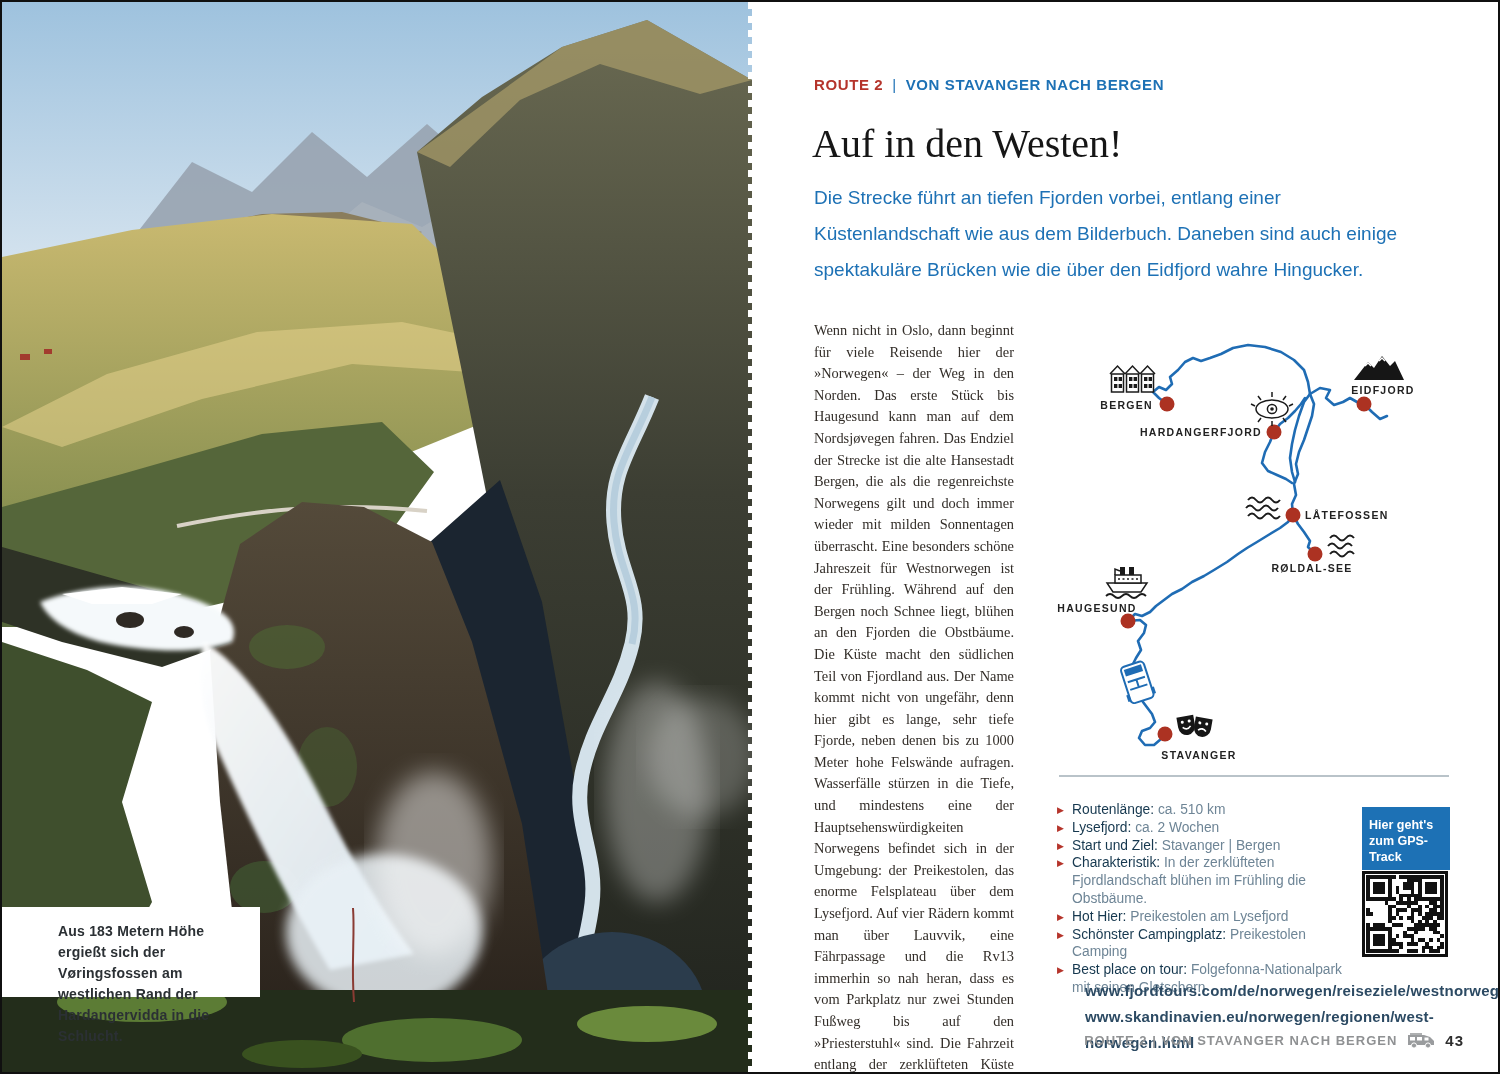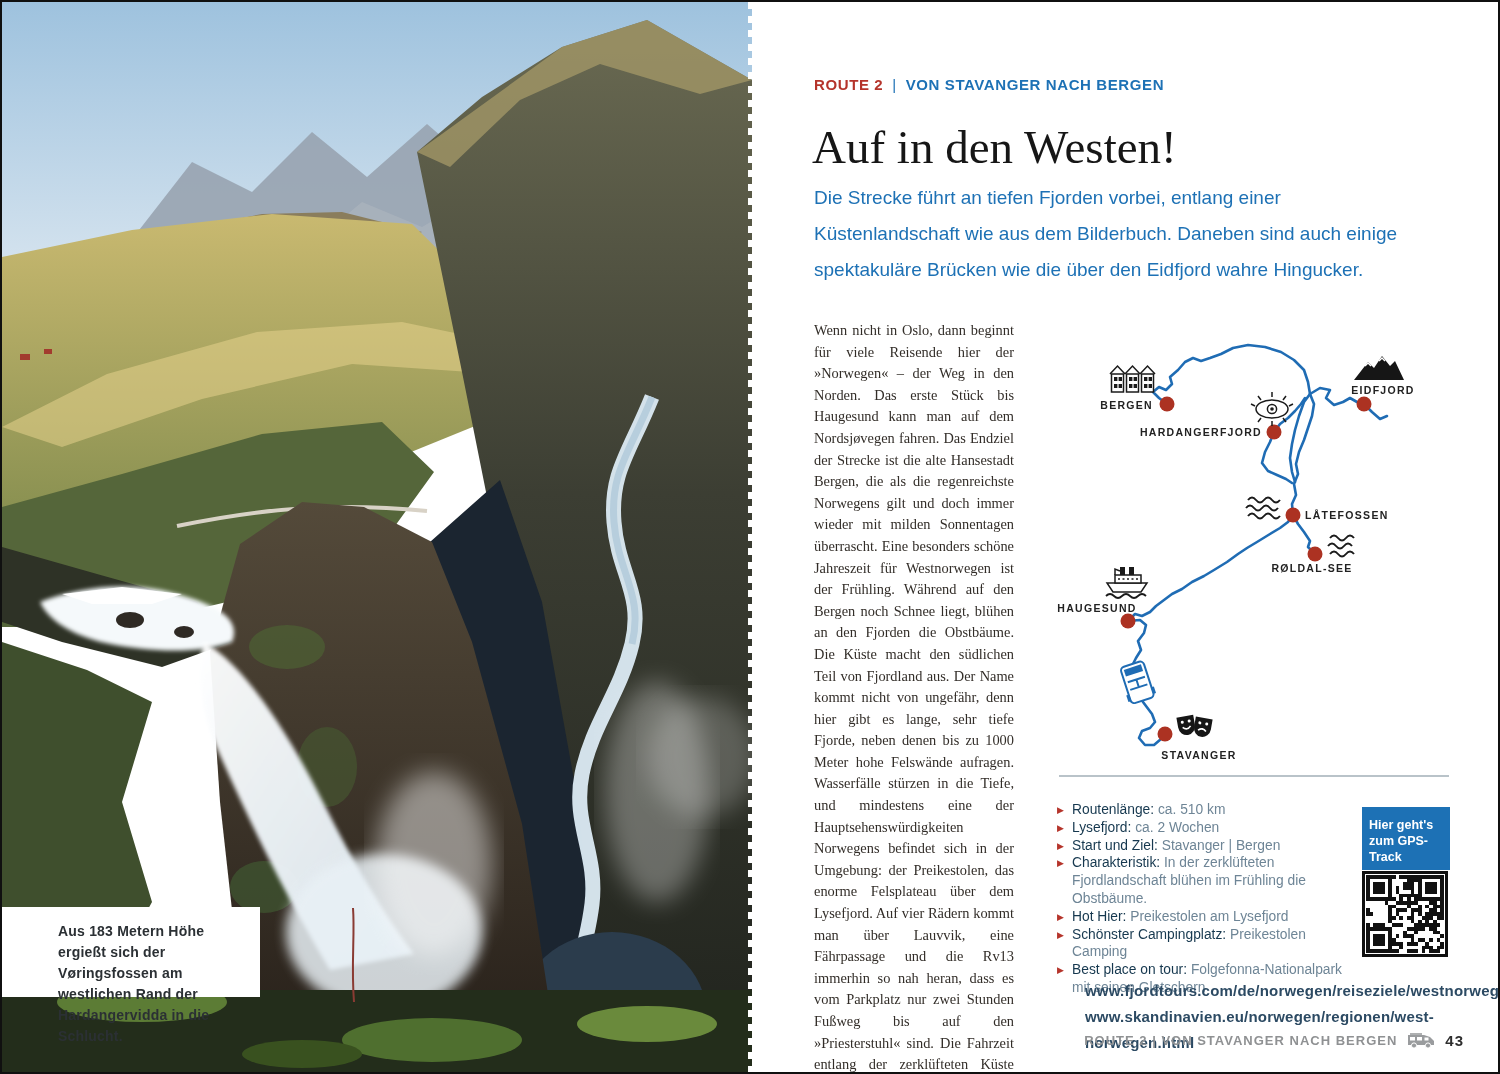--- a/index.html
+++ b/index.html
@@ -13,21 +13,21 @@
       background:repeating-linear-gradient(180deg,#ffffff 0 7px,rgba(255,255,255,0) 7px 14px);}
   .caption{position:absolute;left:0;top:905px;width:258px;height:90px;background:#ffffff;
       box-sizing:border-box;padding:14px 12px 0 56px;}
   .caption p{margin:0;font-size:14px;line-height:21px;font-weight:bold;color:#2b3034;letter-spacing:.2px;}
   
   .kicker{position:absolute;left:812px;top:74px;font-size:15px;font-weight:bold;letter-spacing:.6px;}
   .kicker .route{color:#b5342b;}
   .kicker .sep{color:#1d71b5;font-weight:normal;padding:0 9px;}
   .kicker .ktitle{color:#1d71b5;}
   .headline{position:absolute;left:810px;top:118px;margin:0;
-      font-family:"Liberation Serif",serif;font-weight:normal;font-size:47px;color:#161616;}
+      font-family:"Liberation Serif",serif;font-weight:normal;font-size:40px;color:#161616;}
   .intro{position:absolute;left:812px;top:178px;width:592px;margin:0;
       font-size:19px;line-height:36px;color:#1d71b5;}
   .bodycol{position:absolute;left:812px;top:318px;width:200px;margin:0;
       font-family:"Liberation Serif",serif;font-size:14.4px;line-height:21.6px;
       color:#322d28;text-align:justify;}
   
   .map{position:absolute;left:1040px;top:330px;width:420px;height:450px;}
   
   .rule{position:absolute;left:1057px;top:773px;width:390px;height:2px;background:#b9c3c9;}
   .facts{position:absolute;left:1055px;top:799px;width:305px;margin:0;padding:0;list-style:none;

